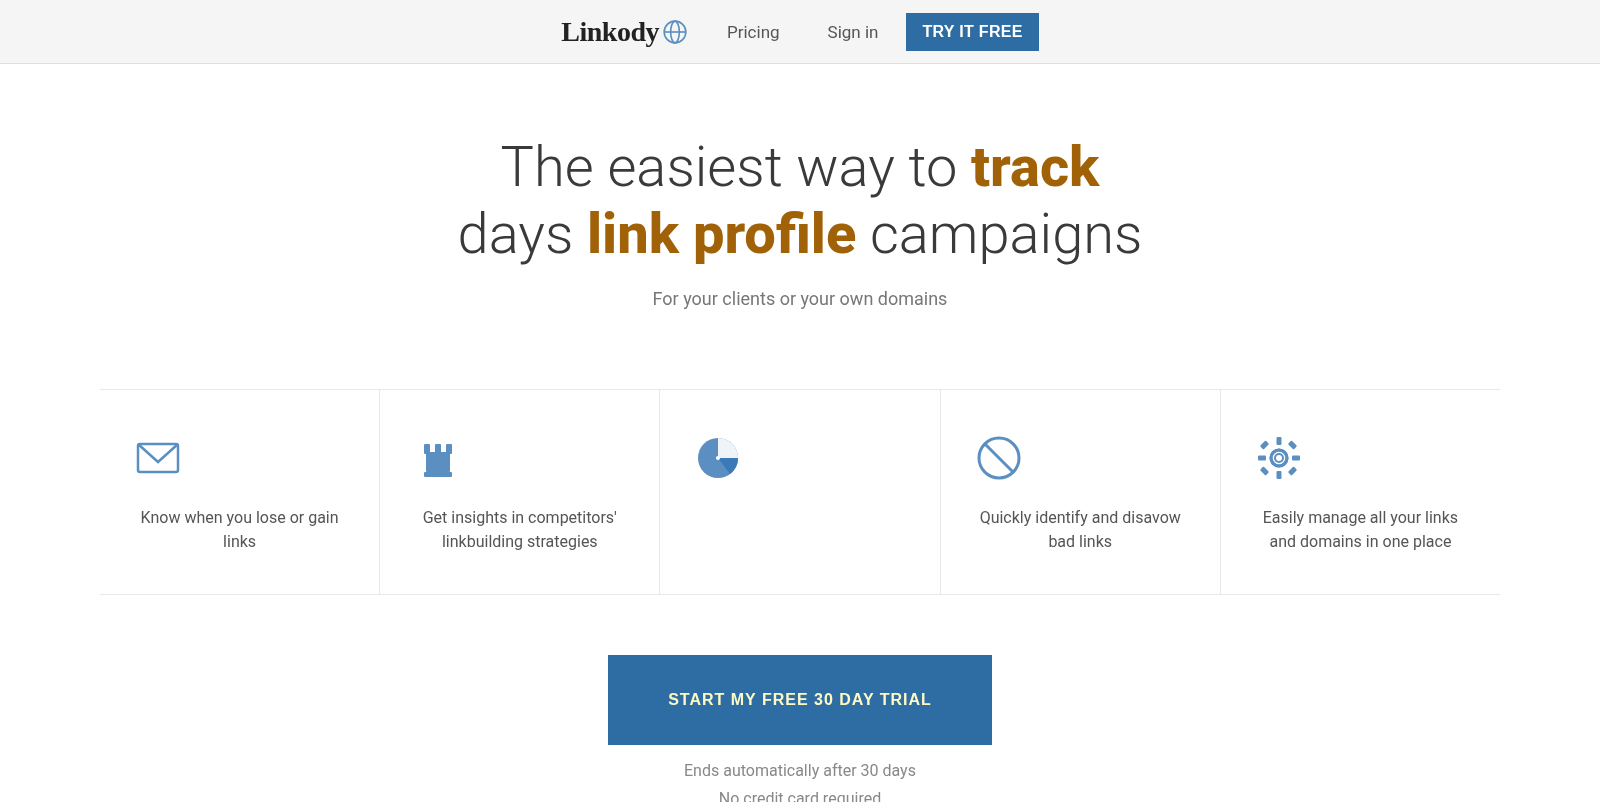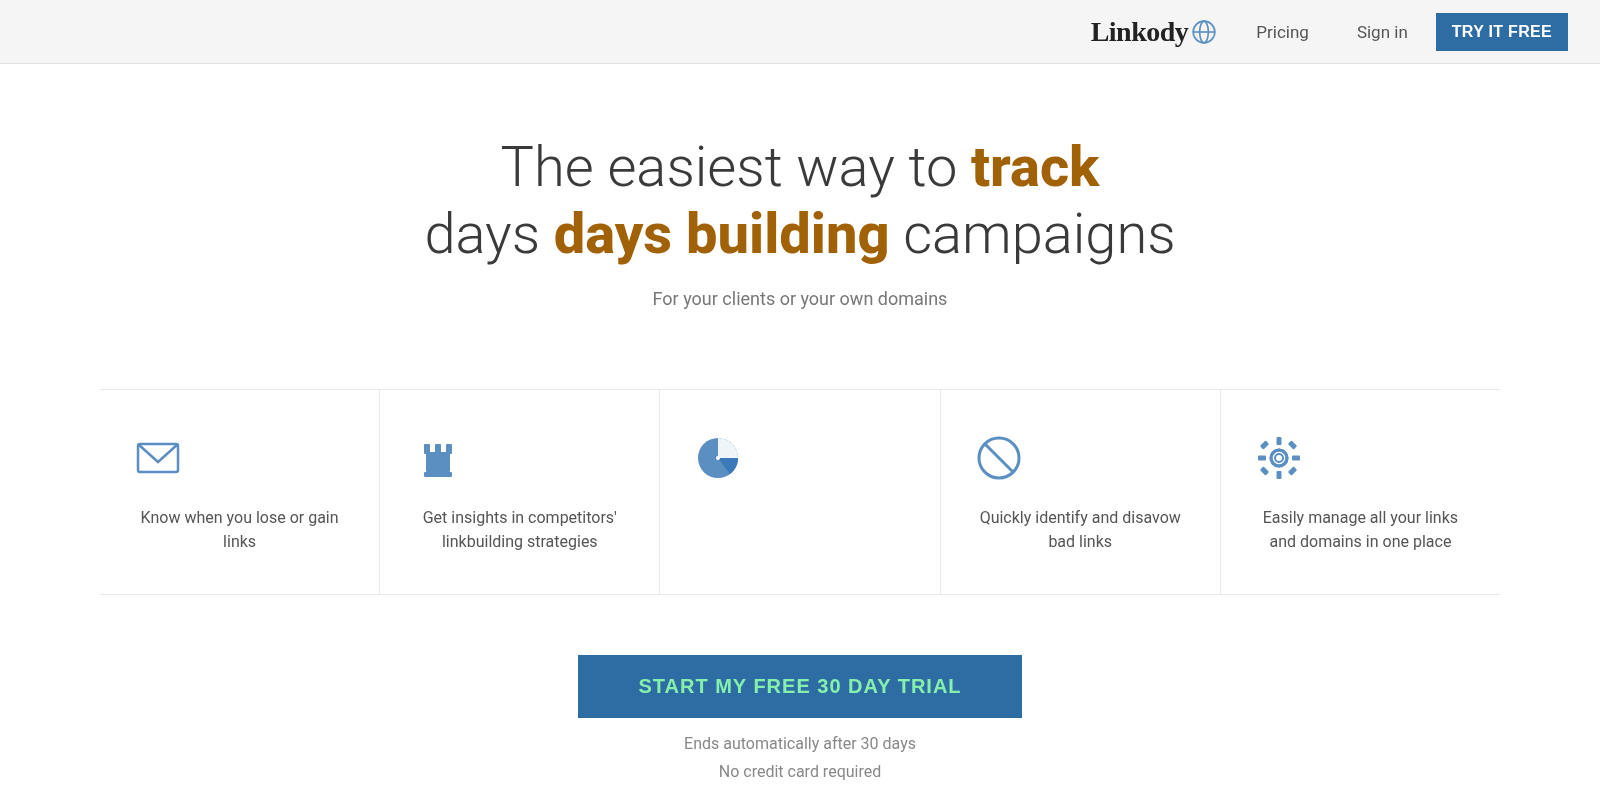--- a/index.html
+++ b/index.html
@@ -19,21 +19,21 @@
       align-items: center;
       padding: 0 32px;
     }
 
     .header-inner {
       width: 100%;
       max-width: 1540px;
       margin: 0 auto;
       display: flex;
       align-items: center;
-      justify-content: flex-end;
+      justify-content: center;
     }
 
     .logo {
       font-size: 28px;
       font-weight: 700;
       color: #222;
       letter-spacing: -0.5px;
       font-family: Georgia, serif;
     }
 
@@ -155,26 +155,26 @@
     }
 
     
     .cta-section {
       text-align: center;
       padding: 60px 20px 40px;
     }
 
     .cta-btn {
       background: #2e6da4;
-      color: #86efac;
-      font-size: 20px;
+      color: #fef9c3;
+      font-size: 16px;
       font-weight: 700;
       letter-spacing: 1px;
       border: none;
-      padding: 20px 60px;
+      padding: 36px 60px;
       cursor: pointer;
       text-transform: uppercase;
     }
 
     .cta-note {
       margin-top: 12px;
       font-size: 16px;
       color: #888;
       line-height: 1.7;
     }
@@ -197,21 +197,21 @@
       <a class="nav-link">Sign in</a>
       <button class="try-free-btn">TRY IT FREE</button>
     </nav>
   </div>
 </header>
 
 <main>
   <section class="hero">
     <h1 class="hero-title">
       <span>The easiest way to </span><strong>track</strong><br>
-      <span>days </span><strong>days building</strong><span> campaigns</span>
+      <span>days </span><strong>link profile</strong><span> campaigns</span>
     </h1>
     <p class="hero-subtitle">For your clients or your own domains</p>
   </section>
 
   <div class="features">
 
     <div class="feature-item">
       <div class="feature-icon">
         <svg viewBox="0 0 48 48" xmlns="http://www.w3.org/2000/svg">
           <rect x="4" y="10" width="40" height="28" rx="2" ry="2" fill="none" stroke="#5b8fc2" stroke-width="2.5"></rect>

